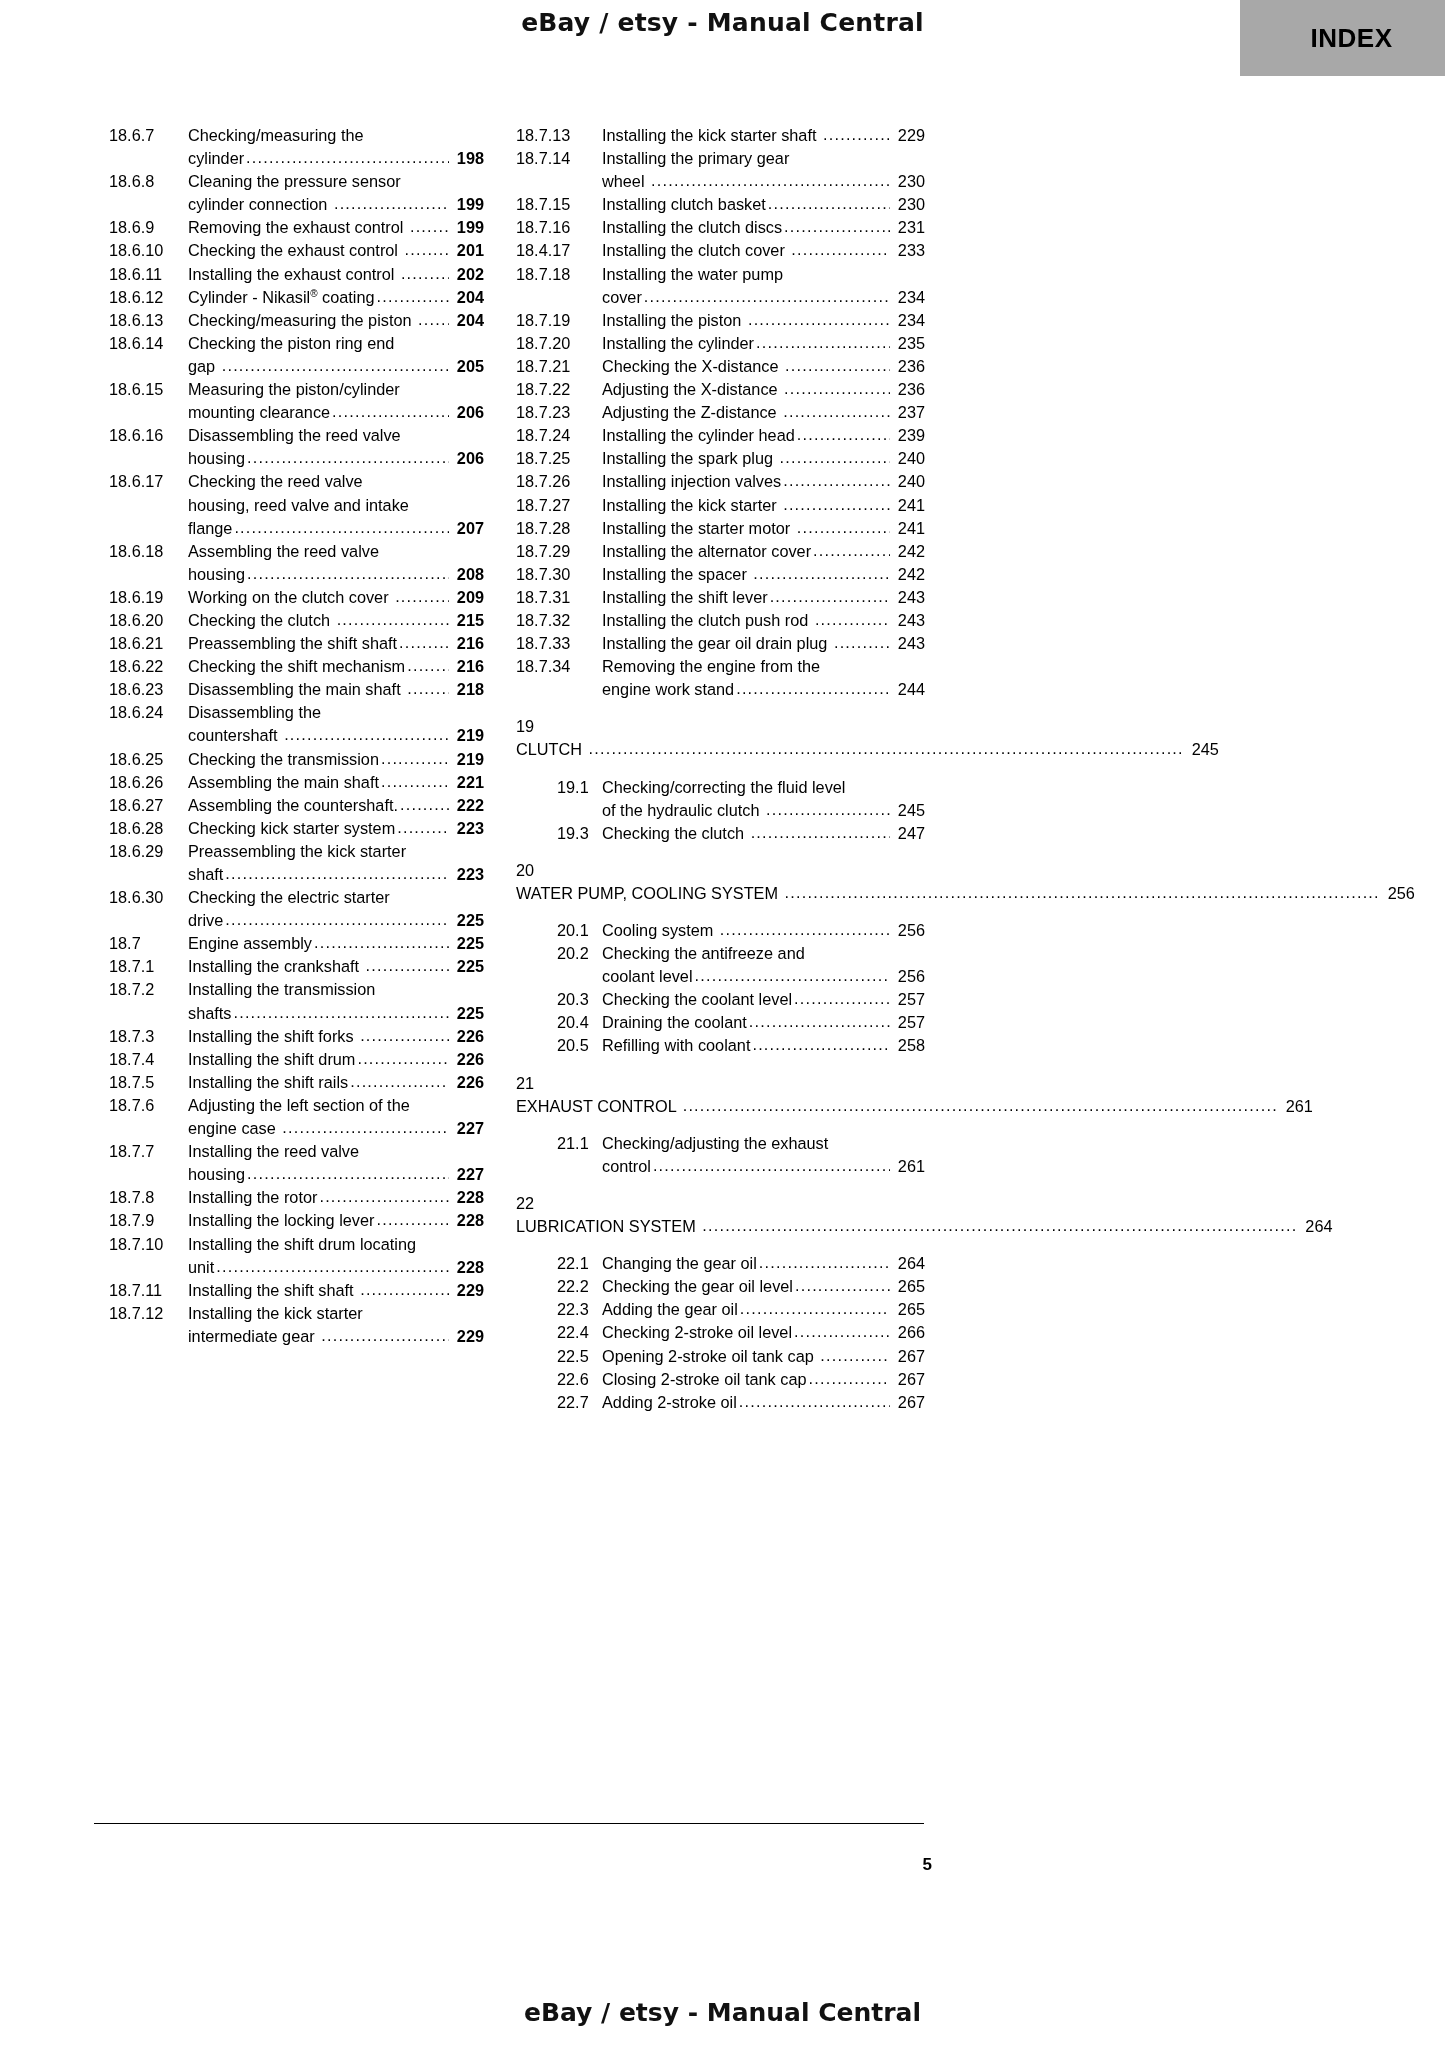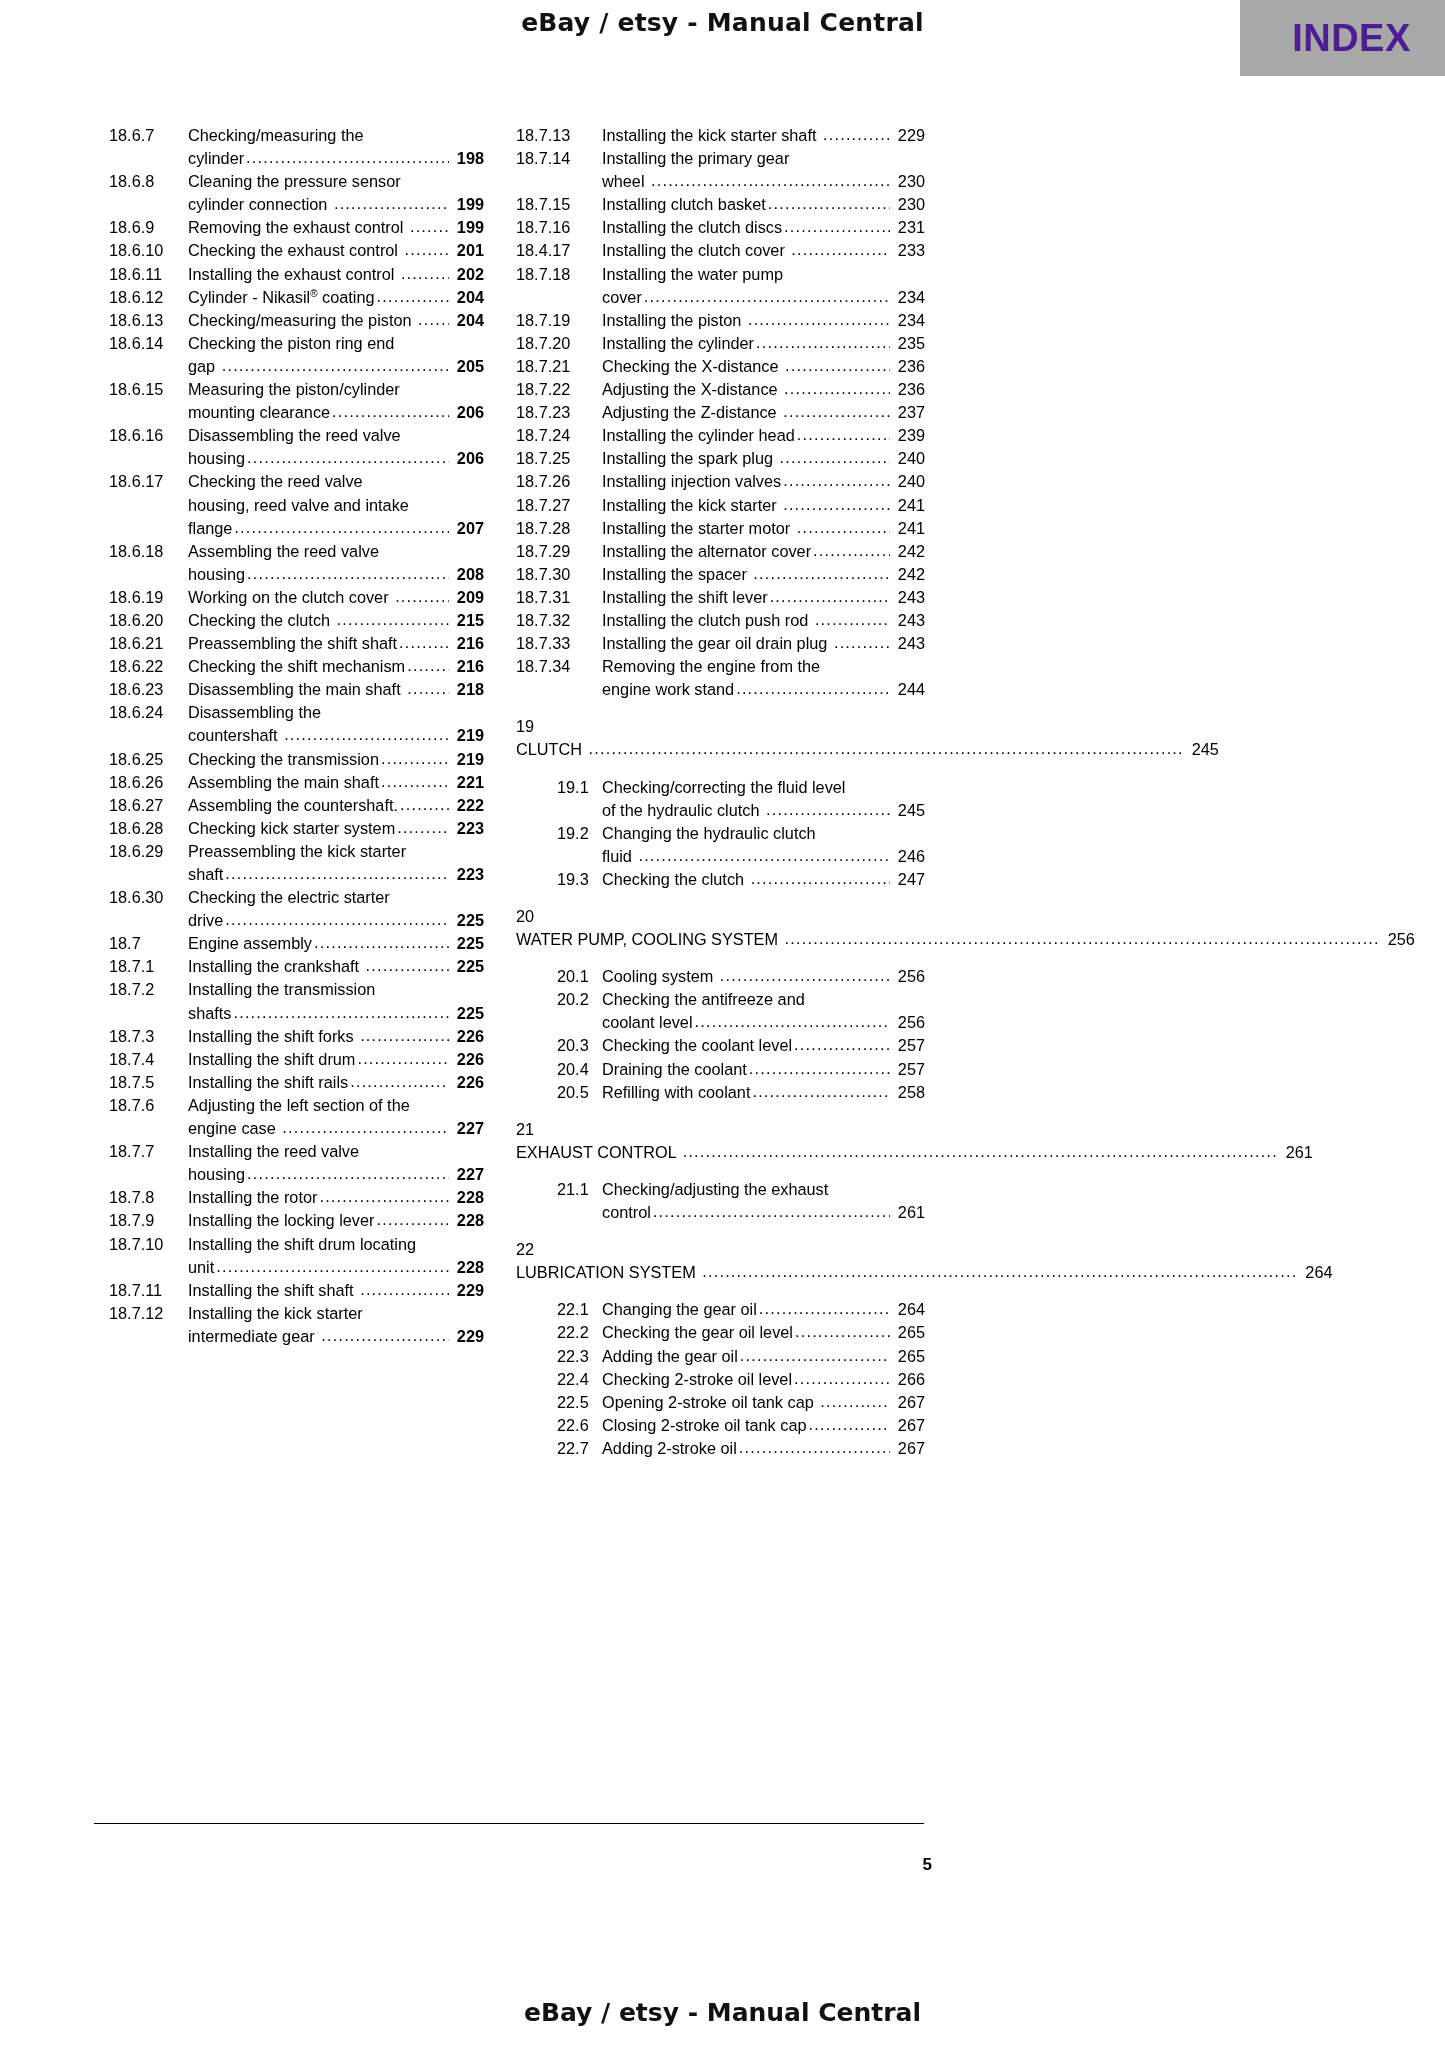--- a/index.html
+++ b/index.html
@@ -35,24 +35,24 @@
     right: 0;
     width: 205px;
     height: 76px;
     background: #a8a8a8;
     display: flex;
     align-items: center;
     justify-content: center;
   }
   #index-tab .label {
     font-family: "Liberation Sans", sans-serif;
-    font-size: 38px;
+    font-size: 26px;
     font-weight: bold;
     letter-spacing: 0.5px;
-    color: #4c1d95;
+    color: #000000;
     margin-left: 18px;
   }
 
   
   #content {
     position: absolute;
     top: 124px;
     left: 0;
     width: 1445px;
   }
@@ -836,33 +836,20 @@
             <span class="txt">Checking/correcting the fluid level</span>
           </div>
           <div class="line cont">
             <span class="txt">of the hydraulic clutch </span>
             <span class="leader"></span>
             <span class="pg">245</span>
           </div>
         </div>
       </div>
       <div class="entry sub">
-        <div class="num">19.2</div>
-        <div class="body">
-          <div class="line">
-            <span class="txt">Changing the hydraulic clutch</span>
-          </div>
-          <div class="line cont">
-            <span class="txt">fluid </span>
-            <span class="leader"></span>
-            <span class="pg">246</span>
-          </div>
-        </div>
-      </div>
-      <div class="entry sub">
         <div class="num">19.3</div>
         <div class="body">
           <div class="line">
             <span class="txt">Checking the clutch </span>
             <span class="leader"></span>
             <span class="pg">247</span>
           </div>
         </div>
       </div>
       <div class="entry major">

